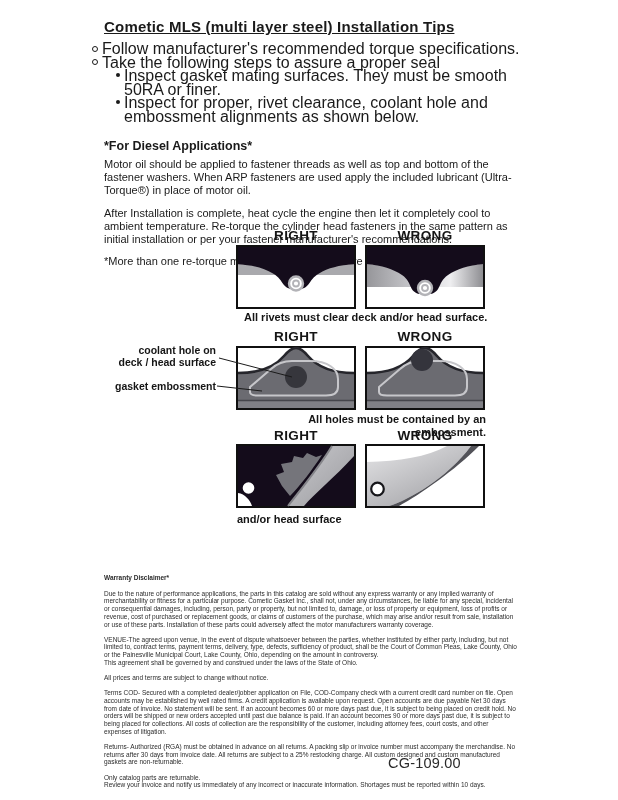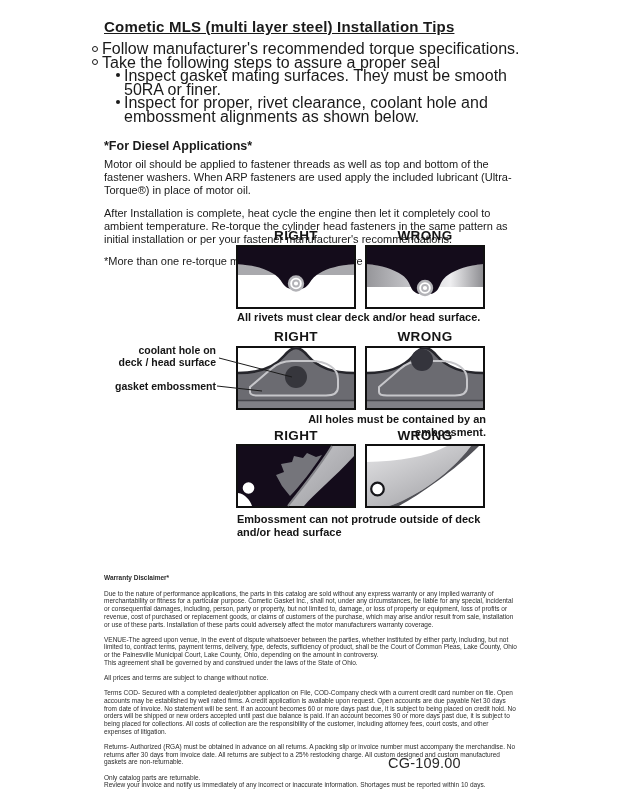--- a/index.html
+++ b/index.html
@@ -102,21 +102,21 @@
             <stop offset="1" stop-color="#8e8e92"></stop>
         </linearGradient>
       </defs>
       <rect x="1" y="1" width="118" height="62" fill="#ffffff" stroke="#101010" stroke-width="2"></rect>
       <rect x="2" y="20" width="116" height="22" fill="url(#gd1)"></rect>
       <path d="M2,2 H118 V19.5 C103,20 92,24 83,30 C71,38 78,49.5 60,49.5 C42,49.5 49,38 37,30 C28,24 17,20 2,19.5 Z" fill="#140c1b"></path>
       <circle cx="60" cy="43" r="7" fill="#ffffff" stroke="#b3b3b7" stroke-width="2.4"></circle>
       <circle cx="60" cy="43" r="3" fill="#ffffff" stroke="#b3b3b7" stroke-width="1.8"></circle>
     </svg>
   </div>
-  <div class="caption" style="left:237px;top:311px;">All rivets must clear deck and/or head surface.</div>
+  <div class="caption" style="left:244px;top:311px;">All rivets must clear deck and/or head surface.</div>
 
   <div class="rw-label" style="left:236px;top:329px;">RIGHT</div>
   <div class="rw-label" style="left:365px;top:329px;">WRONG</div>
 
   <div class="side-labels">
     <div>coolant hole on</div>
     <div>deck / head surface</div>
   </div>
   <div class="side-label-2">gasket embossment</div>
 
@@ -180,21 +180,20 @@
             <stop offset="1" stop-color="#3c3c42"></stop>
         </linearGradient>
       </defs>
       <rect x="1" y="1" width="118" height="62" fill="#ffffff" stroke="#101010" stroke-width="2"></rect>
       <path d="M2,18 C34,17 62,13 82,2 L106,2 C82,34 44,56 24,62 L2,62 Z" fill="url(#gd3w)"></path>
       <path d="M106,2 C82,34 44,56 24,62 L34,62 C56,50 90,26 114,2 Z" fill="url(#gd3wd)"></path>
       <circle cx="12.5" cy="45" r="6.3" fill="#ffffff" stroke="#16161a" stroke-width="2.2"></circle>
     </svg>
   </div>
   <div class="caption" style="left:237px;top:513px;width:260px;">
-    <div>Embossment can not protrude outside of deck</div>
     <div>and/or head surface</div>
   </div>
 
   <div class="warranty">
     <div class="whead">Warranty Disclaimer*</div>
     <p class="no-gap2">Due to the nature of performance applications, the parts in this catalog are sold without any express warranty or any implied warranty of merchantability or fitness for a particular purpose.  Cometic Gasket Inc., shall not, under any circumstances, be liable for any special, incidental or consequential damages, including, person, party or property, but not limited to, damage, or loss of property or equipment, loss of profits or revenue, cost of purchased or replacement goods, or claims of customers of the purchase, which may arise and/or result from sale, installation or use of these parts.  Installation of these parts could adversely affect the motor manufacturers warranty coverage.</p>
     <p class="no-gap">VENUE-The agreed upon venue, in the event of dispute whatsoever between the parties, whether instituted by either party, including, but not limited to, contract terms, payment terms, delivery, type, defects, sufficiency of product, shall be the Court of Common Pleas, Lake County, Ohio or the Painesville Municipal Court, Lake County, Ohio, depending on the amount in controversy.</p>
     <p>This agreement shall be governed by and construed under the laws of the State of Ohio.</p>
     <p>All prices and terms are subject to change without notice.</p>
     <p>Terms COD- Secured with a completed dealer/jobber application on File, COD-Company check with a current credit card number on file.  Open accounts may be established by well rated firms.  A credit application is available upon request.  Open accounts are due payable Net 30 days from date of invoice.  No statement will be sent.  If an account becomes 60 or more days past due, it is subject to being placed on credit hold.  No orders will be shipped or new orders accepted until past due balance is paid.  If an account becomes 90 or more days past due, it is subject to being placed for collections.  All costs of collection are the responsibility of the customer, including attorney fees, court costs, and other expenses of litigation.</p>

